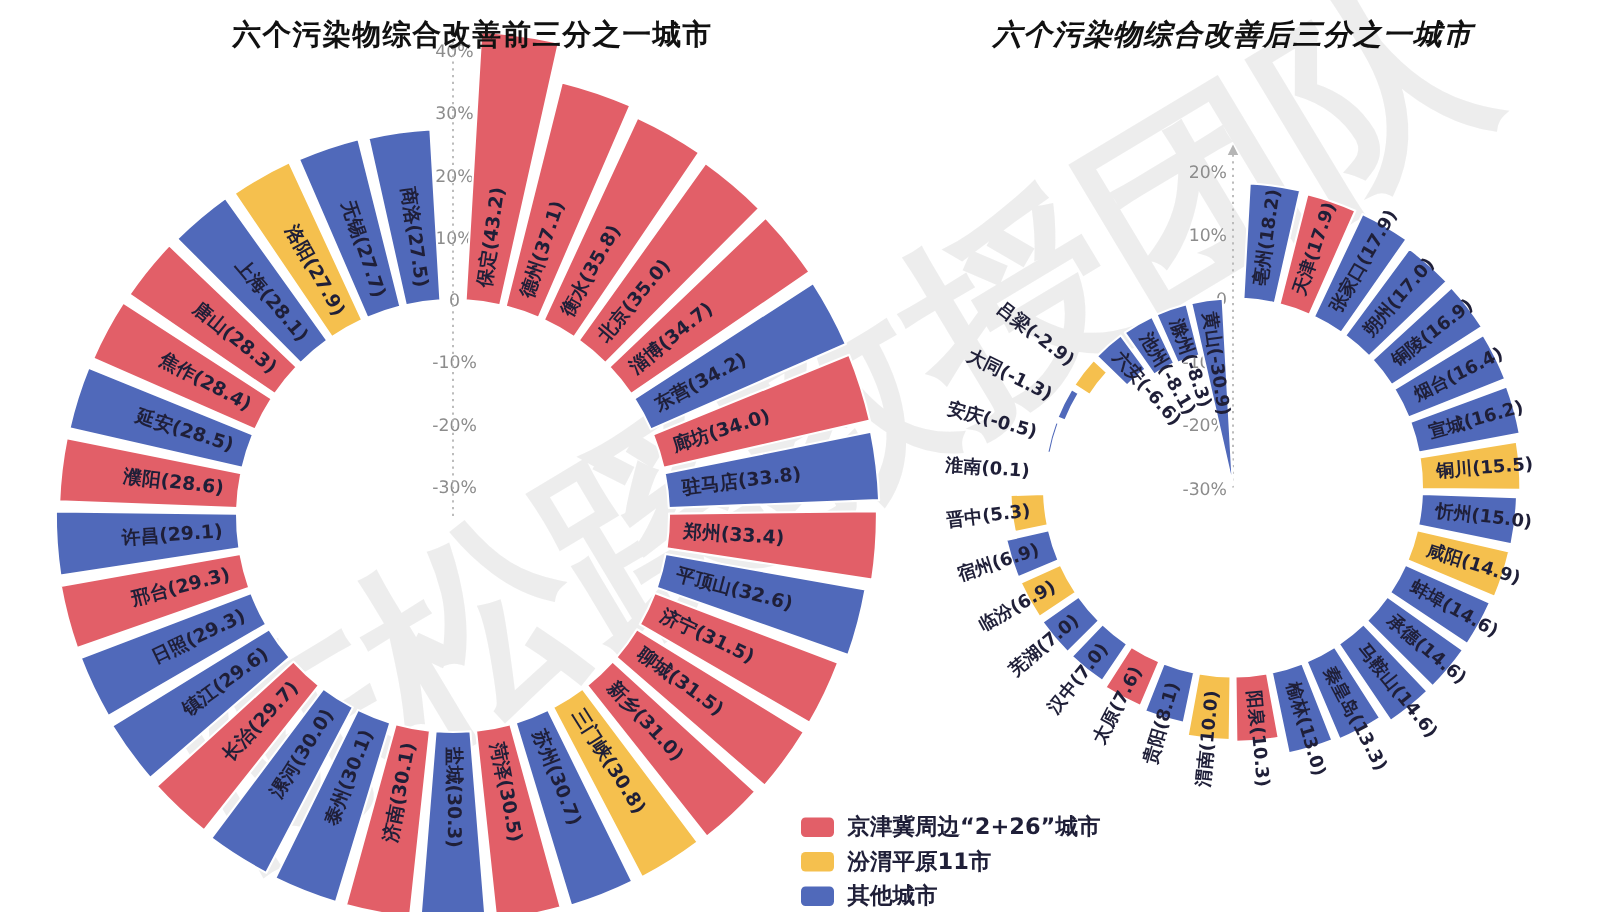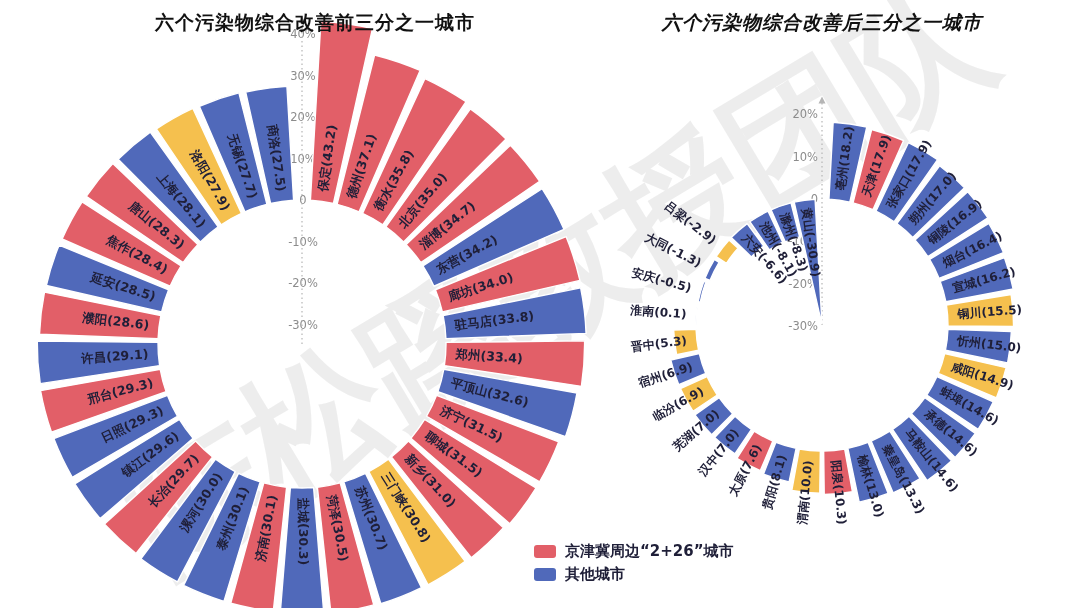--- a/index.html
+++ b/index.html
@@ -184,18 +184,22 @@
 
   <div class="title t-left" style="color: rgb(17, 17, 17);">六个污染物综合改善前三分之一城市</div>
   <div class="title t-right" style="color: rgb(17, 17, 17); font-style: italic;">六个污染物综合改善后三分之一城市</div>
 
   <div class="legend">
     <div class="lrow">
       <span class="sw" style="background: rgb(226, 95, 104);"></span>
       <span class="llabel">京津冀周边“2+26”城市</span>
     </div>
     <div class="lrow">
+      <span class="sw" style="background: rgb(245, 192, 78);"></span>
+      <span class="llabel">汾渭平原11市</span>
+    </div>
+    <div class="lrow">
       <span class="sw" style="background: rgb(80, 105, 186);"></span>
       <span class="llabel">其他城市</span>
     </div>
   </div>
 
 </div>
 
 </body></html>

